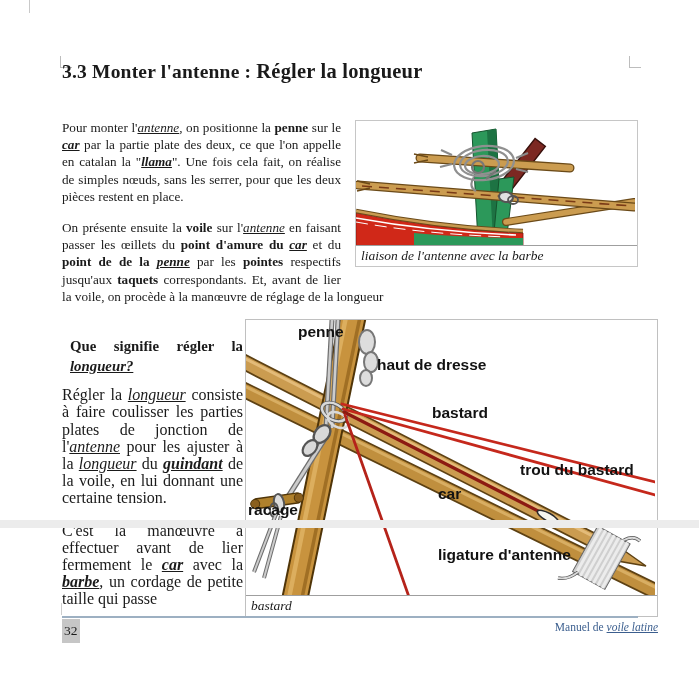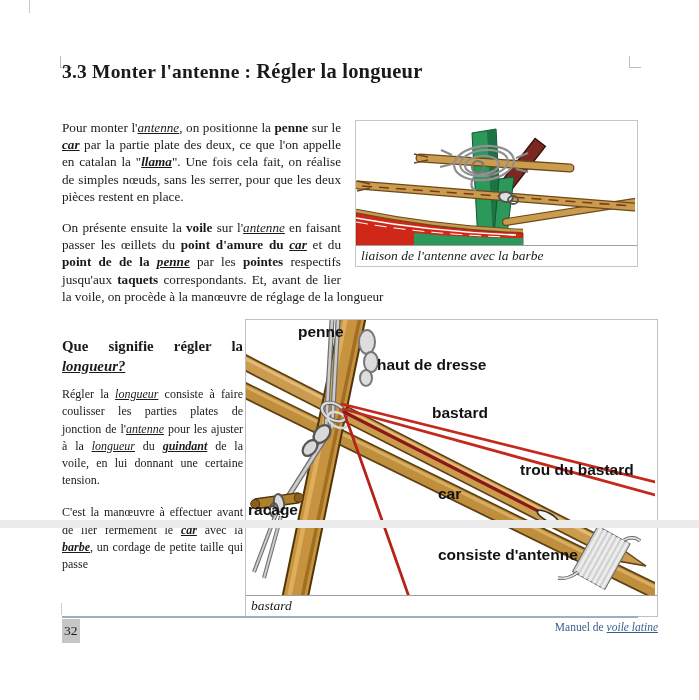--- a/index.html
+++ b/index.html
@@ -23,22 +23,22 @@
 
   figure{margin:0;padding:0;background:#fff;}
   .fig-cap{display:block;font-style:italic;font-size:13.5px;line-height:17px;
            border-top:1px solid #9f9f9f;padding:1px 5px 2px;}
 
   .fig1{float:right;width:281px;margin:1px 0 4px 14px;border:1px solid #c6c6c6;}
   .fig1-canvas{position:relative;width:279px;height:124px;overflow:hidden;background:#fff;}
 
   .columns{display:flex;width:596px;margin-top:2px;}
   .col-left{width:181px;padding-top:12px;}
-  .col-left h2{font-size:14.8px;line-height:1.32;margin:6px 0 10px 0;text-align:justify;}
-  .col-left p{font-size:12px;line-height:17.2px;text-align:justify;margin:0 0 15px 0;}
+  .col-left h2{font-size:14.8px;line-height:1.32;margin:6px 0 10px 8px;text-align:justify;}
+  .col-left p{font-size:16px;line-height:17.2px;text-align:justify;margin:0 0 15px 0;}
   .fig2{width:411px;margin-left:2px;border:1px solid #c0c0c0;align-self:flex-start;}
   .fig2-canvas{position:relative;width:409px;height:275px;overflow:hidden;background:#fff;}
 
   .lbl{position:absolute;font-family:"Liberation Sans",sans-serif;font-weight:bold;
        font-size:15.5px;color:#121212;white-space:nowrap;}
 
   .b{font-weight:bold;}
   .i{font-style:italic;text-decoration:underline;}
 
   .footer-line{position:absolute;left:62px;top:616px;width:576px;border-top:2px solid #9db0c2;}
@@ -206,21 +206,21 @@
               <path d="M30,194 L8,252 M35,196 L18,258" stroke="#6e6e6e" stroke-width="4" fill="none"></path>
               <path d="M30,194 L8,252 M35,196 L18,258" stroke="#cccccc" stroke-width="2" fill="none"></path>
             </g>
           </svg>
           <span class="lbl" style="left:52px;top:3px;">penne</span>
           <span class="lbl" style="left:131px;top:36px;">haut de dresse</span>
           <span class="lbl" style="left:186px;top:84px;">bastard</span>
           <span class="lbl" style="left:274px;top:141px;">trou du bastard</span>
           <span class="lbl" style="left:192px;top:165px;">car</span>
           <span class="lbl" style="left:2px;top:181px;">racage</span>
-          <span class="lbl" style="left:192px;top:226px;">consiste d'antenne</span>
+          <span class="lbl" style="left:192px;top:226px;">ligature d'antenne</span>
         </div>
         <figcaption class="fig-cap">bastard</figcaption>
       </figure>
     </div>
   </div>
 
   <div class="footer-line"></div>
   <div class="page-num">32</div>
   <div class="footer-center"><span>Manuel de </span><span class="i">voile latine</span></div>
   <div class="bottom-strip"></div>

